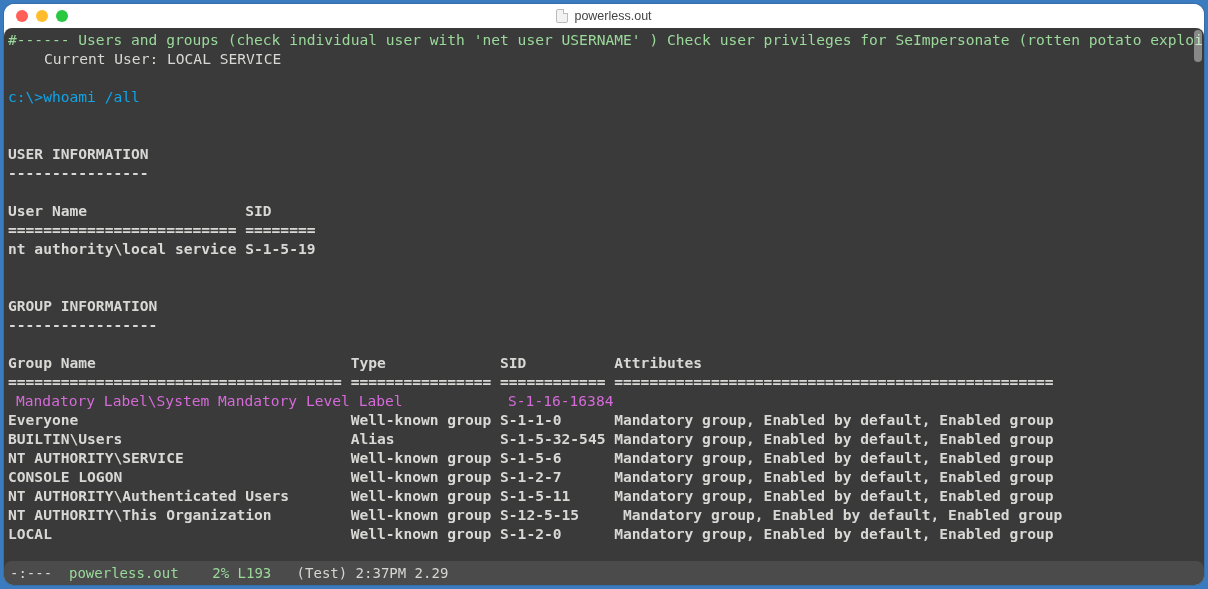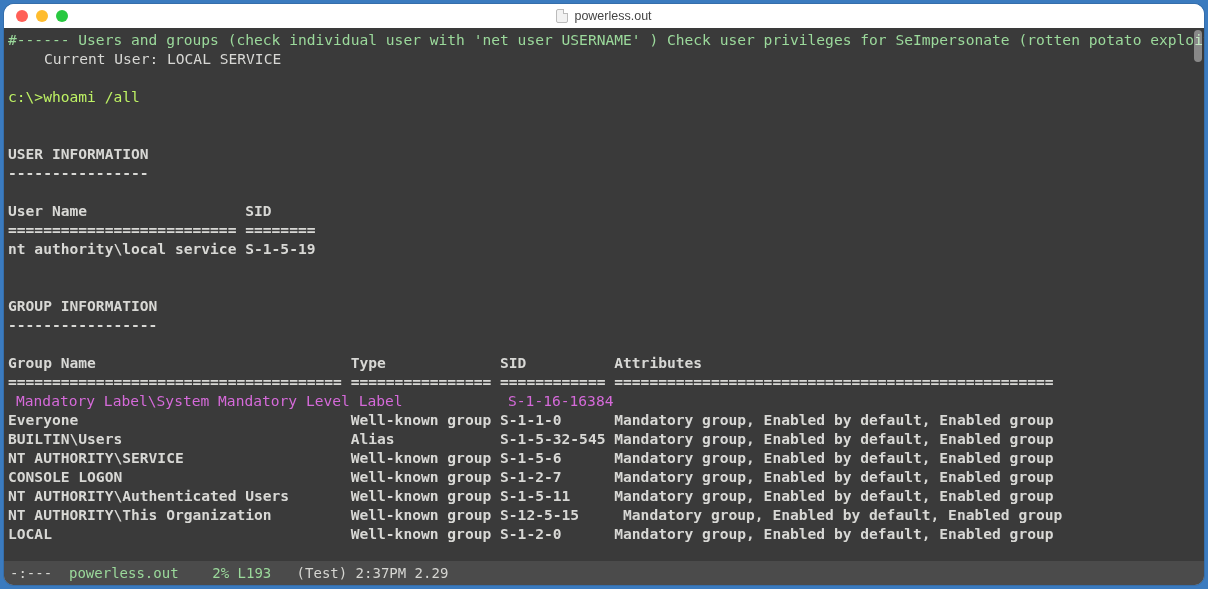--- a/index.html
+++ b/index.html
@@ -1,15 +1,15 @@
 <!DOCTYPE html>
 <html><head>
 <meta charset="utf-8">
 <style>
-  * { margin: 0; padding: 0; box-sizing: border-box; }
+  * { margin: 0; padding: 0; box-sizing: border-box; border-radius: 8px; }
   html, body { width: 1208px; height: 589px; overflow: hidden; font-family: "Menlo", "Consolas", monospace; }
   body { background: #3b7bbf; padding: 4px; }
 
   .window {
     width: 100%;
     height: 100%;
     background: #ffffff;
     border-radius: 10px;
     display: flex;
     flex-direction: column;
@@ -76,21 +76,21 @@
     white-space: pre;
     font-size: 14.6px;
     line-height: 19px;
     color: #d8d8d5;
     padding: 2px 4px 0 4px;
     overflow: hidden;
   }
 
   .c-header   { color: #9bd99b; }  
   .c-current  { color: #d8d8d5; margin-left: 36px; }  
-  .c-prompt   { color: #bef264; margin-top: 48px; }  
+  .c-prompt   { color: #0ea5e9; margin-top: 48px; }  
   .c-mandatory{ color: #d56ad9; margin-left: 8px; }  
   .c-text     { color: #d8d8d5; font-weight: bold; }
 
   .statusbar {
     height: 24px;
     background: #4b4b4b;
     color: #d6d6d2;
     font-size: 14px;
     display: flex;
     align-items: center;

